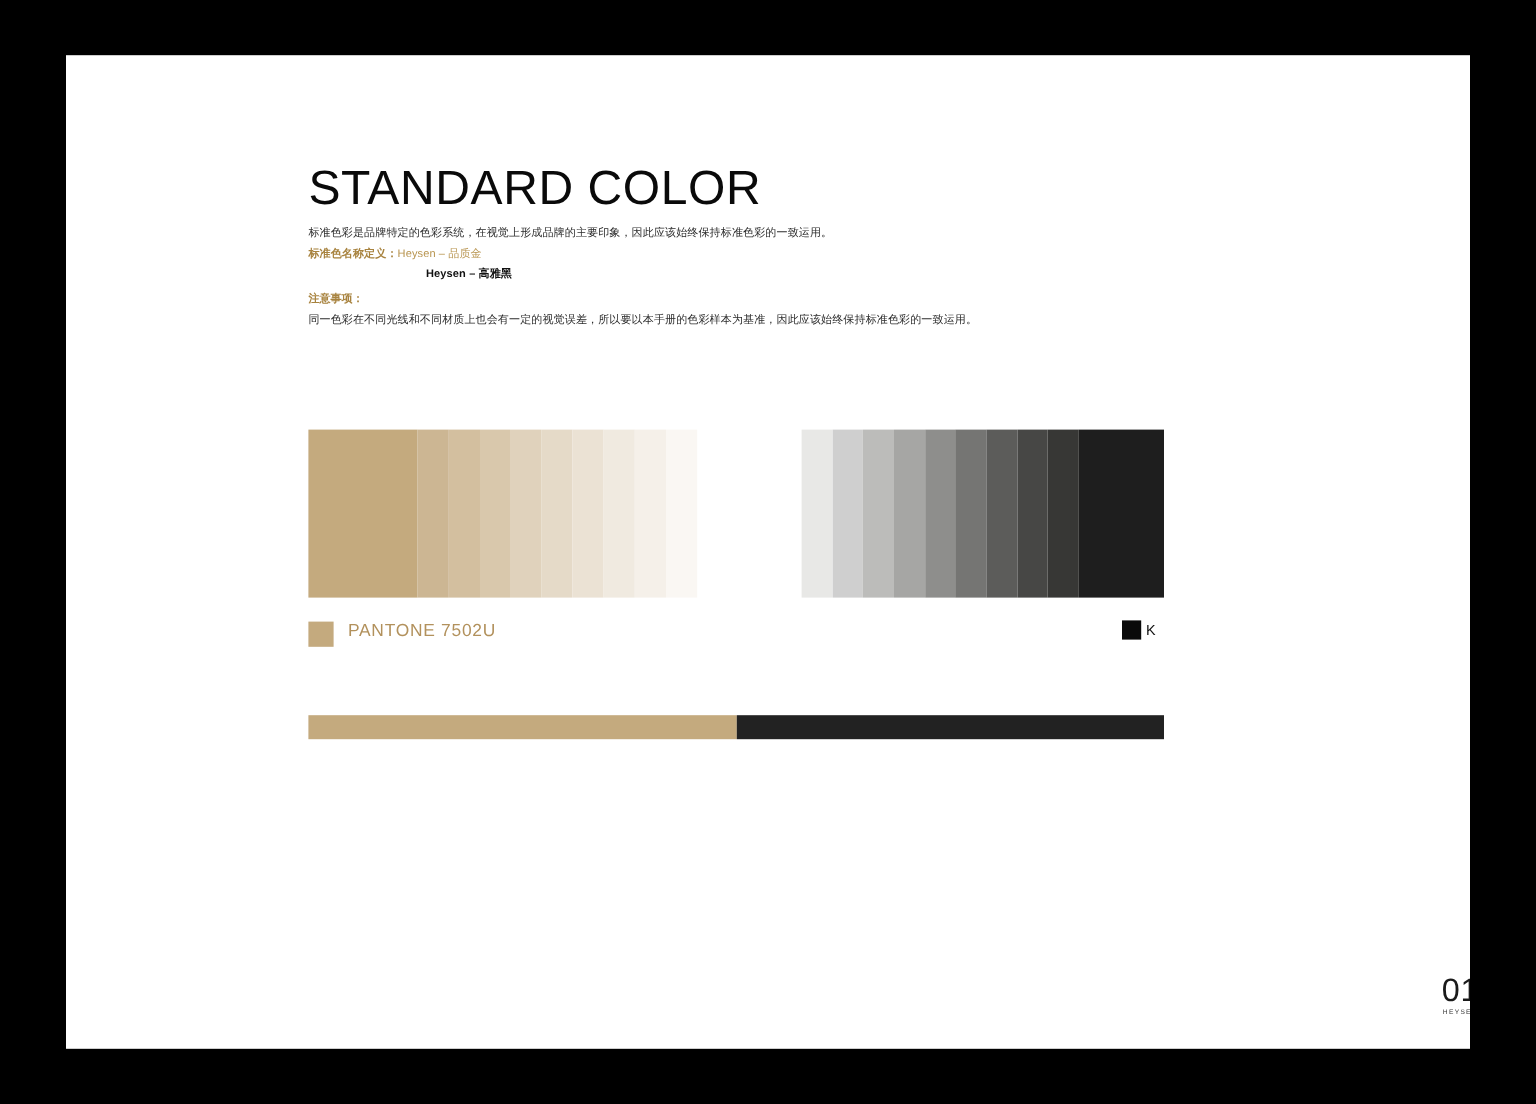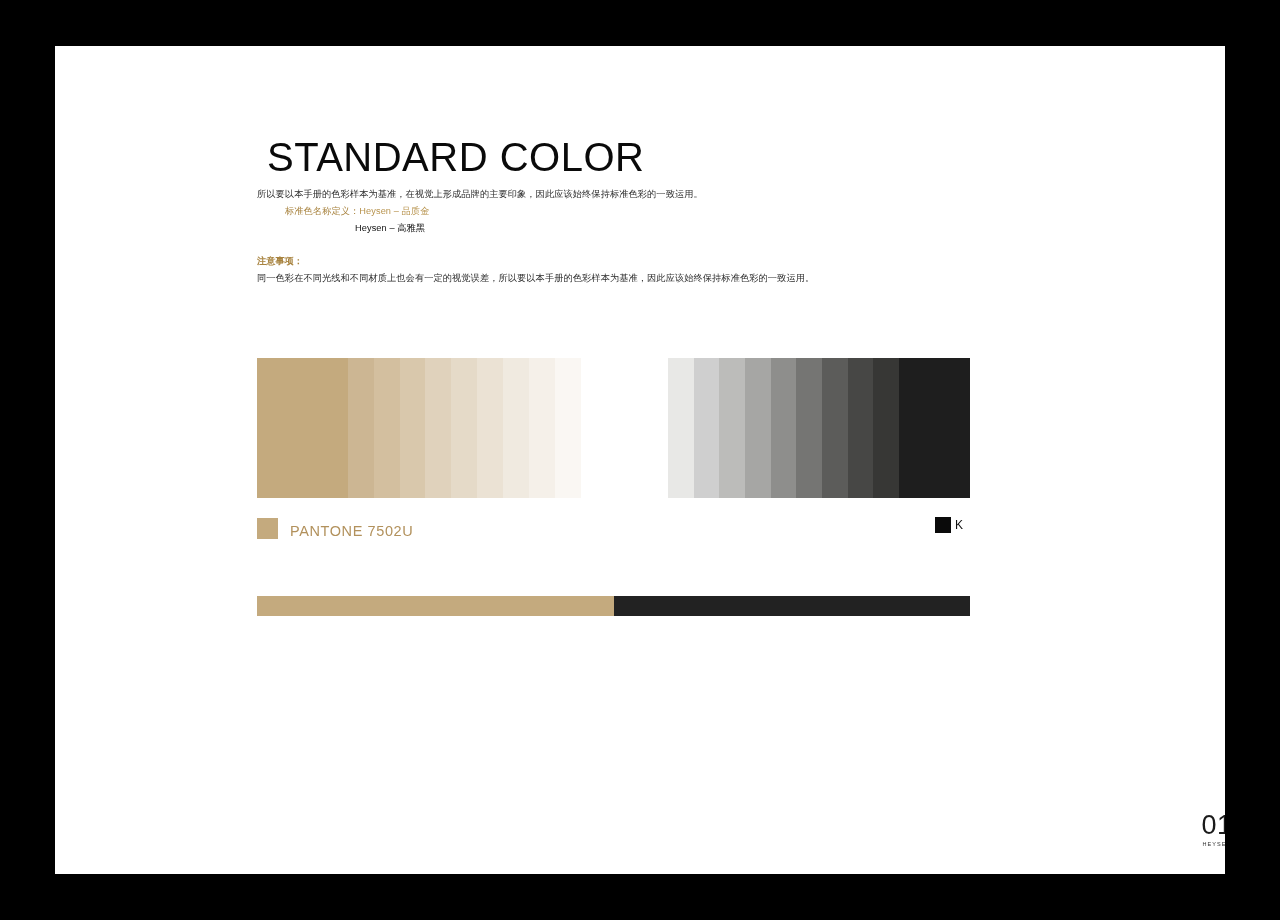--- a/index.html
+++ b/index.html
@@ -38,53 +38,53 @@
     left: 202px;
     top: 90px;
   }
 
   #page-title {
     font-size: 40px;
     font-weight: 400;
     letter-spacing: 0.5px;
     color: #0a0a0a;
     line-height: 1.05;
-    margin: 0 0 8px 10px;
+    margin: 0 0 8px 0;
     white-space: nowrap;
   }
 
   .intro-line {
     font-size: 9.2px;
     color: #2b2b2b;
     line-height: 1.85;
     white-space: nowrap;
     letter-spacing: 0.1px;
   }
 
   .gold-text { color: #b8944f; }
-  .gold-label { color: #a8833f; font-weight: 400; margin-left: 28px; }
-  .black-text { color: #111111; font-weight: 400; }
+  .gold-label { color: #a8833f; font-weight: 700; }
+  .black-text { color: #111111; font-weight: 700; }
 
   .name-row {
     font-size: 9.2px;
     line-height: 1.85;
     white-space: nowrap;
     letter-spacing: 0.1px;
   }
 
   .name-row-indent {
     padding-left: 98px;
   }
 
   .notice-label {
     font-size: 9.2px;
     color: #a8833f;
     font-weight: 700;
     line-height: 1.85;
-    margin-top: 16px;
+    margin-top: 4px;
     white-space: nowrap;
   }
 
   .notice-body {
     font-size: 9.2px;
     color: #2b2b2b;
     line-height: 1.85;
     white-space: nowrap;
     letter-spacing: 0.1px;
   }
@@ -111,21 +111,21 @@
   .ramp-step {
     height: 100%;
   }
 
   
   #gold-legend {
     position: absolute;
     left: 202px;
     top: 472px;
     display: flex;
-    align-items: flex-end;
+    align-items: flex-start;
     gap: 12px;
   }
 
   #gold-chip {
     width: 21px;
     height: 21px;
   }
 
   #gold-legend-label {
     font-size: 14.5px;
@@ -198,21 +198,21 @@
 </head>
 <body>
 
 <div id="canvas">
 
   <div id="page">
 
     <div id="header">
       <h1 id="page-title">STANDARD COLOR</h1>
 
-      <div class="intro-line">所以要以本手册的色彩样本为基准，在视觉上形成品牌的主要印象，因此应该始终保持标准色彩的一致运用。</div>
+      <div class="intro-line">标准色彩是品牌特定的色彩系统，在视觉上形成品牌的主要印象，因此应该始终保持标准色彩的一致运用。</div>
 
       <div class="name-row">
         <span class="gold-label">标准色名称定义：</span><span class="gold-text">Heysen – 品质金</span>
       </div>
 
       <div class="name-row name-row-indent">
         <span class="black-text">Heysen – 高雅黑</span>
       </div>
 
       <div class="notice-label">注意事项：</div>

